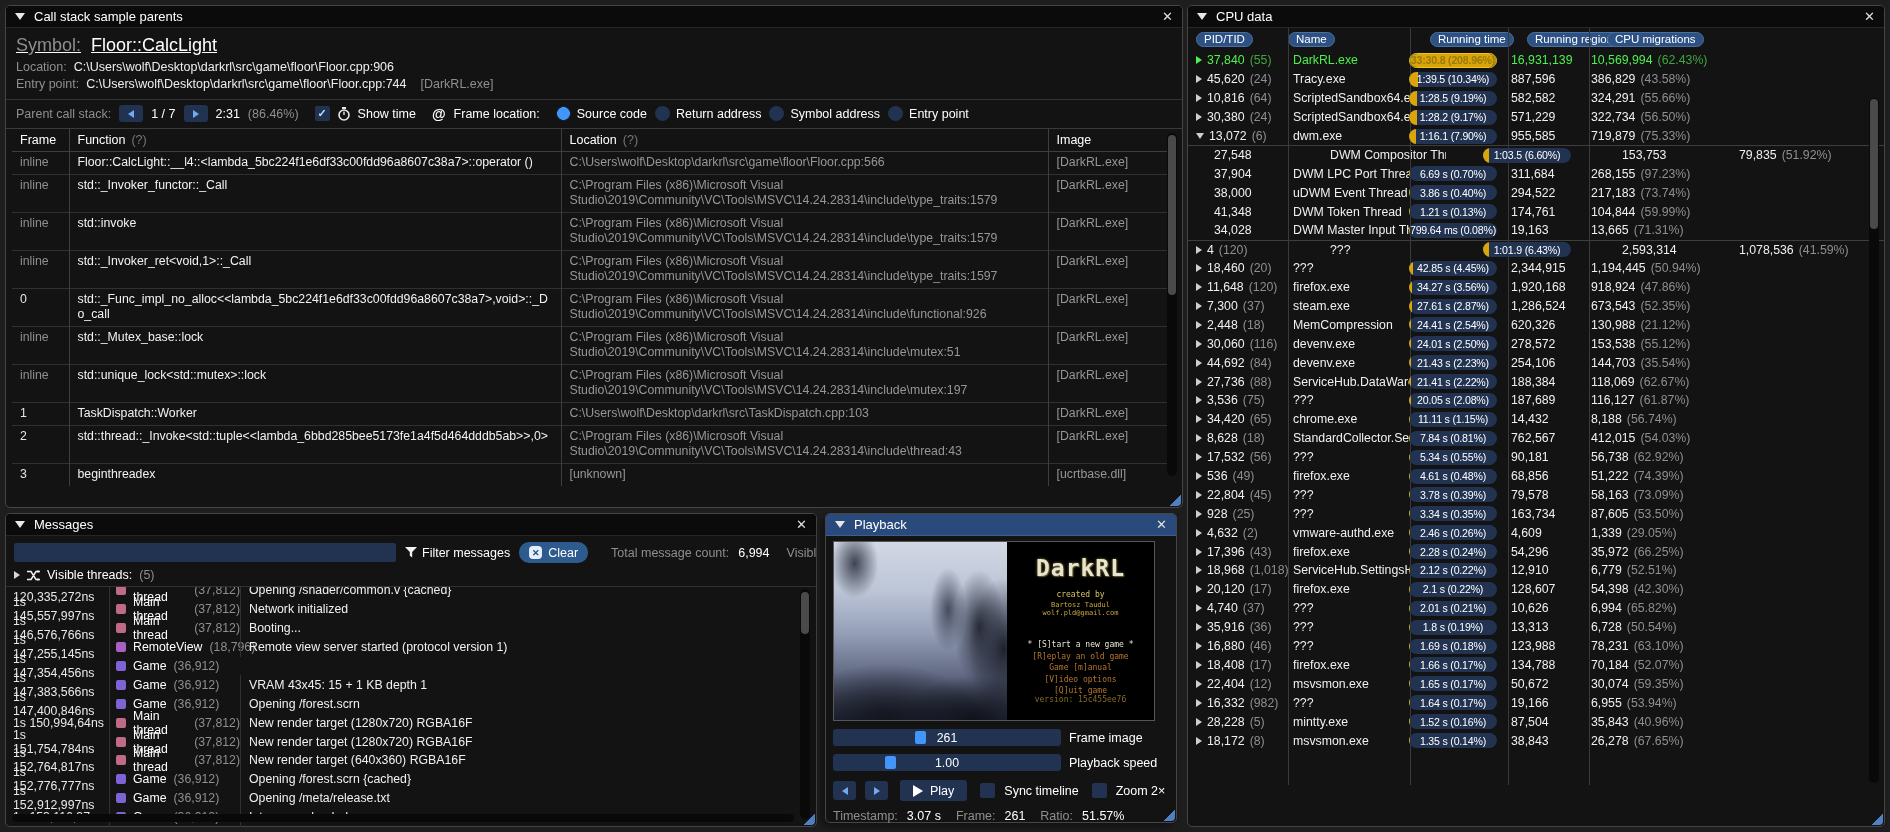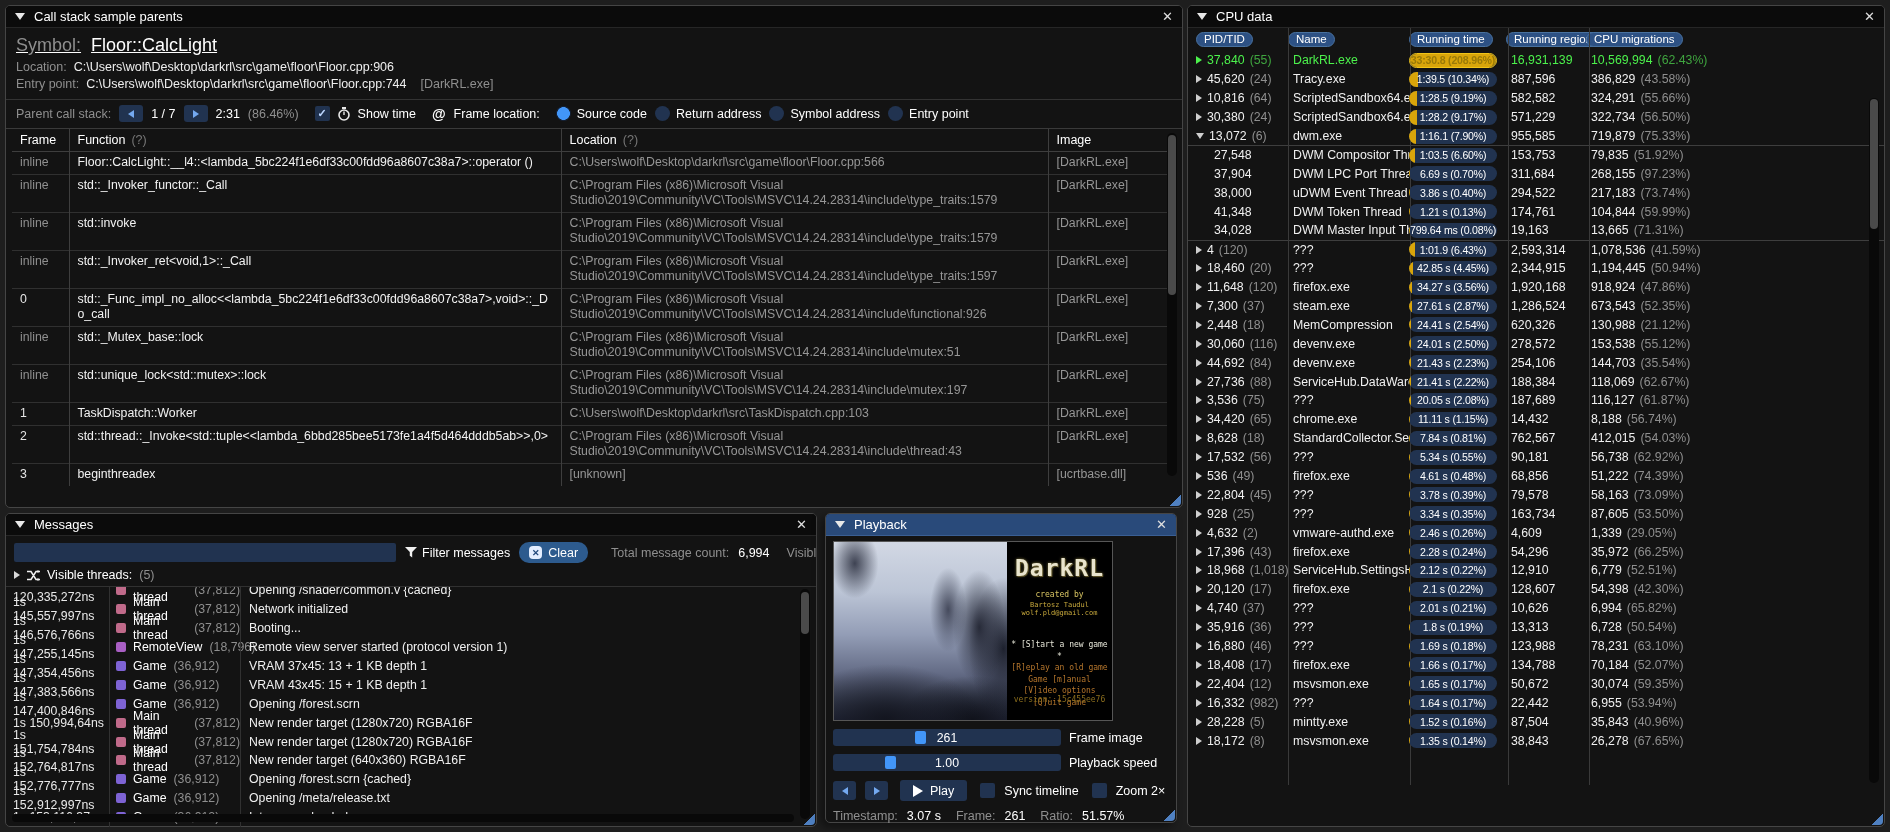--- a/index.html
+++ b/index.html
@@ -83,21 +83,21 @@
                 border-left:1px solid #313131; align-self:stretch; }
   .thread-square { width:10px; height:10px; border-radius:2px; flex:none; }
   .msg-text { padding-left:8px; color:#f0f0f0; border-left:1px solid #313131; align-self:stretch; display:flex; align-items:center; flex:1;}
   #msg-scroll { right:6px; top:60px; bottom:14px; }
   #msg-scroll .vthumb { top:3px; height:42px; }
   .hscroll { position:absolute; left:6px; right:22px; bottom:4px; height:8px; background:#090909; border-radius:4px; }
 
   
   #playback { left:825px; top:513px; width:352px; height:310px; z-index:6; box-shadow:-4px 4px 10px rgba(0,0,0,0.45); }
   .pb-body { padding:5px 7px; }
-  .pb-img { width:280px; height:180px; border:1px solid #565656; display:flex; overflow:hidden; }
+  .pb-img { width:322px; height:180px; border:1px solid #565656; display:flex; overflow:hidden; }
   .pb-forest { width:173px; flex:none;
     background:
       radial-gradient(ellipse 34px 50px at 12% 12%, rgba(38,42,58,.85), transparent 70%),
       radial-gradient(ellipse 26px 60px at 66% 38%, rgba(44,48,66,.8), transparent 70%),
       radial-gradient(ellipse 36px 80px at 84% 48%, rgba(30,33,46,.9), transparent 72%),
       radial-gradient(ellipse 46px 95px at 98% 60%, rgba(24,27,39,.95), transparent 75%),
       radial-gradient(ellipse 120px 70px at 30% 100%, rgba(18,20,29,.95), transparent 80%),
       radial-gradient(ellipse 90px 55px at 80% 100%, rgba(15,17,25,.95), transparent 80%),
       linear-gradient(180deg, #d2d8e4 0%, #bcc5d6 28%, #939db6 52%, #636b85 74%, #343a4d 92%, #23273a 100%);
   }
@@ -127,24 +127,24 @@
 
   
   #cpu { left:1187px; top:5px; width:698px; height:822px; }
   .cpu-stats { display:flex; gap:7px; align-items:center; padding:7px 10px 6px; border-bottom:1px solid #333; }
   .cpu-table { position:relative; }
   .cpu-vline { position:absolute; top:0; bottom:6px; width:1px; background:#3a3a3a; }
   .cpu-header { display:flex; align-items:center; padding:4px 0 4px 8px; }
   .hcell { flex:none; }
   .hpill { display:inline-block; background:#2d5184; border:1px solid #48719f; border-radius:9px;
            padding:0px 7px 1px; font-size:11.5px; white-space:nowrap; }
-  .hc0 { width:92px; } .hc1 { width:121px; } .hc2 { width:97px; } .hc3 { width:80px; } .hc4 { flex:1; }
+  .hc0 { width:92px; } .hc1 { width:142px; } .hc2 { width:97px; } .hc3 { width:80px; } .hc4 { flex:1; }
   .cpu-rows { height:740px; overflow:hidden; }
   .cpu-row { display:flex; align-items:center; height:18.9px; padding-left:8px; font-size:12.3px; }
-  .cpu-row.sep { border-top:1px solid #3e3e3e; }
+  .cpu-row.sep { border-top:1px solid #3e3e3e;gap:37px; }
   .cc { flex:none; display:flex; align-items:center; gap:5px; overflow:hidden; white-space:nowrap; }
   .cc-pid { width:92px; }
   .cc-name { width:121px; padding-left:5px; }
   .cc-time { width:97px; }
   .cc-reg { width:80px; padding-left:5px; }
   .cc-mig { flex:1; padding-left:5px; }
   .exp-r { width:0;height:0;border-top:4px solid transparent;border-bottom:4px solid transparent;border-left:6px solid #cfcfcf; flex:none;}
   .exp-d { width:0;height:0;border-left:4px solid transparent;border-right:4px solid transparent;border-top:6px solid #cfcfcf; flex:none;}
   .cpu-row.green .exp-r { border-left-color:var(--green_bright,#4cf24c); }
   .cpu-row.child .cc-pid { padding-left:18px; }
@@ -385,21 +385,20 @@
           </span>
           <span class="msg-text">Remote view server started (protocol version 1)</span>
         </div>
         <div class="msg-row">
           <span class="msg-time">1s 147,354,456ns</span>
           <span class="msg-thread">
             <span class="thread-square" style="background: rgb(126, 99, 212);"></span>
             <span>Game</span>
             <span class="dim">(36,912)</span>
           </span>
-          <span class="msg-text">VRAM 37x45: 13 + 1 KB   depth 1</span>
         </div>
         <div class="msg-row">
           <span class="msg-time">1s 147,383,566ns</span>
           <span class="msg-thread">
             <span class="thread-square" style="background: rgb(126, 99, 212);"></span>
             <span>Game</span>
             <span class="dim">(36,912)</span>
           </span>
           <span class="msg-text">VRAM 43x45: 15 + 1 KB   depth 1</span>
         </div>
@@ -1341,21 +1340,21 @@
           <span class="cc cc-name">
             <span class="v">???</span>
           </span>
           <span class="cc cc-time">
             <span class="pill">
               <span class="pill-fill" style="width: 0.7%;"></span>
               <span class="pill-text">1.64 s (0.17%)</span>
             </span>
           </span>
           <span class="cc cc-reg">
-            <span class="v">22,442</span>
+            <span class="v">19,166</span>
           </span>
           <span class="cc cc-mig">
             <span class="v">6,955</span>
             <span class="p">(53.94%)</span>
           </span>
         </div>
         <div class="cpu-row">
           <span class="cc cc-pid">
             <span class="exp-r"></span>
             <span class="v">28,228</span>

